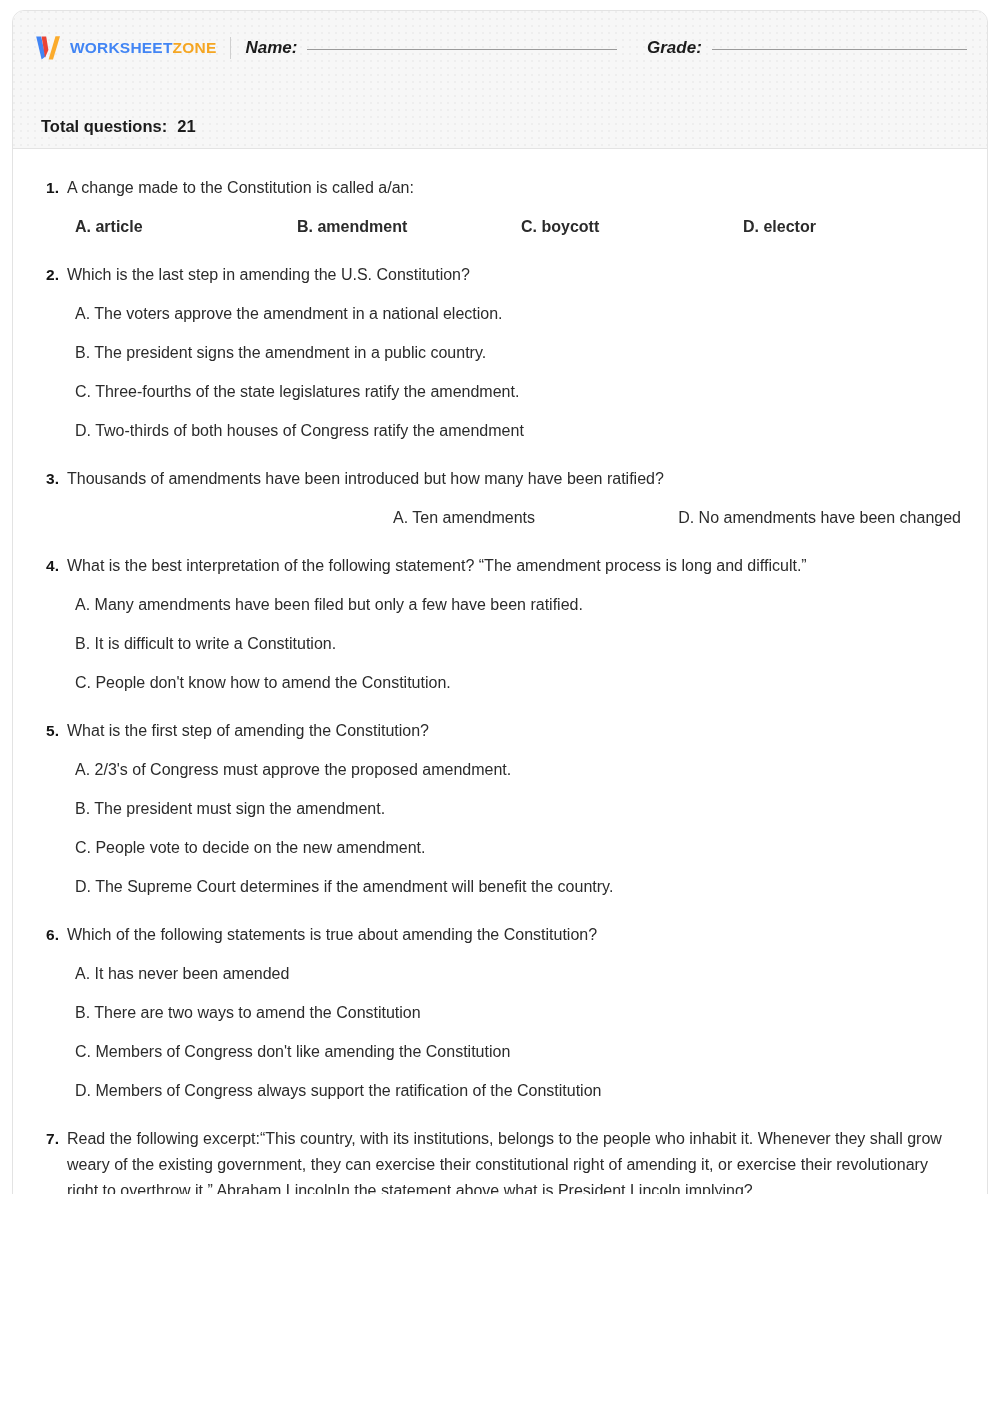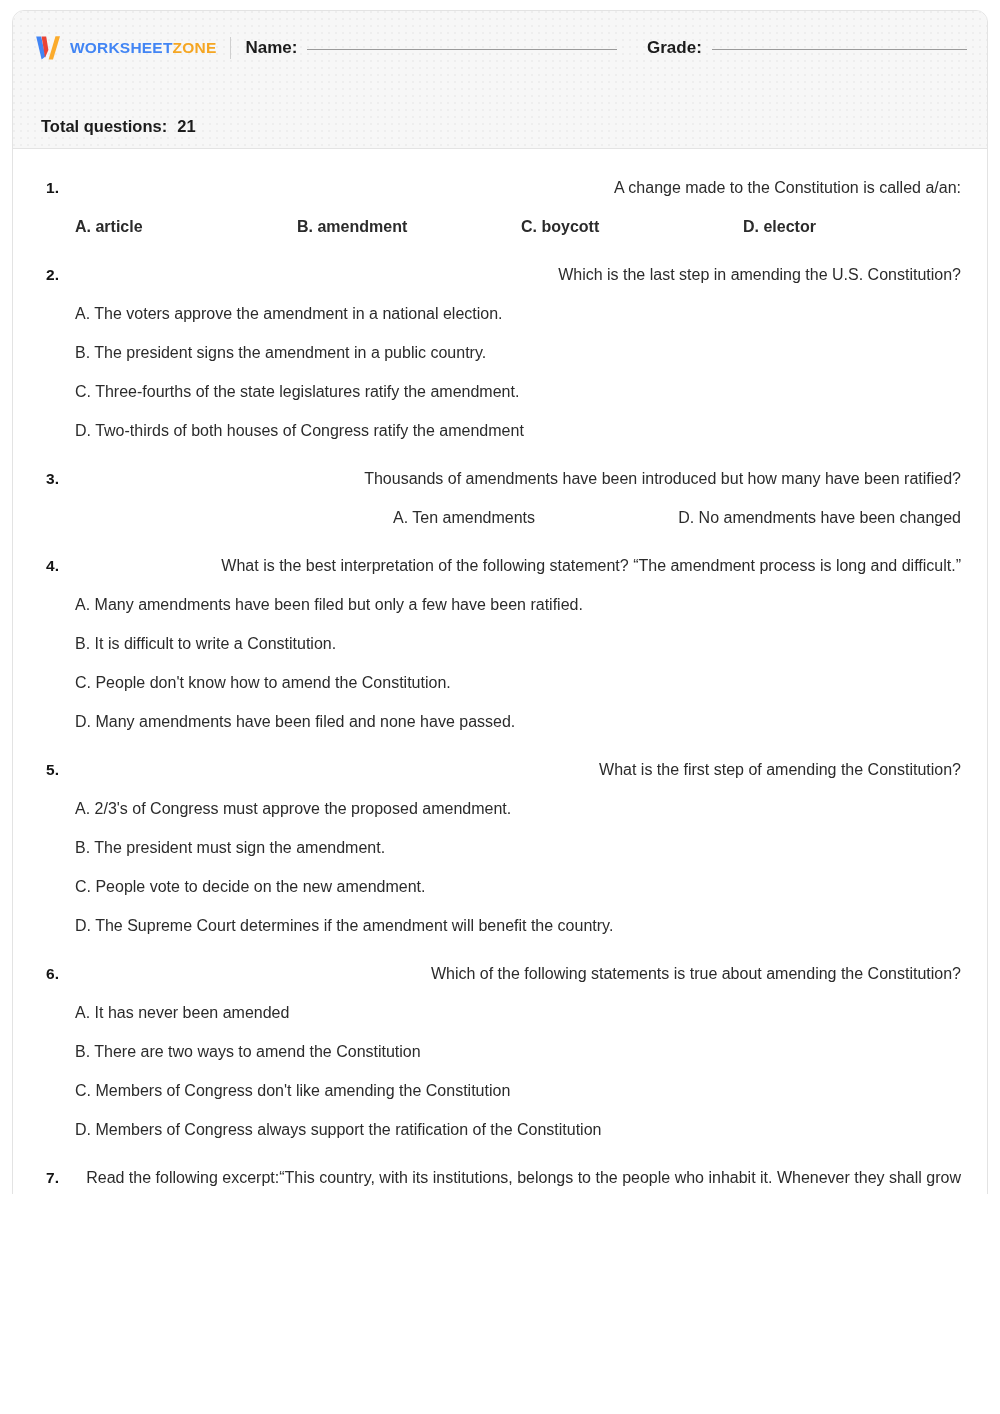--- a/index.html
+++ b/index.html
@@ -87,20 +87,21 @@
     flex: 1 1 auto;
   }
   .field + .field { margin-left: 30px; }
 
   .field-label {
     font-size: 17px;
     font-weight: 700;
     color: #1c1c1c;
     white-space: nowrap;
     flex: 0 0 auto;
+    font-style: italic;
   }
   .field-line {
     flex: 1 1 auto;
     height: 1px;
     background: #9a9a9a;
     margin-left: 10px;
     position: relative;
     top: -3px;
   }
   .field-name { max-width: 480px; }
@@ -140,21 +141,20 @@
     text-align: right;
     padding-right: 8px;
     line-height: 26px;
   }
 
   .q-text {
     font-size: 16px;
     line-height: 26px;
     color: #2b2b2b;
     flex: 1 1 auto;
-    text-align: right;
   }
 
   .options {
     margin-top: 6px;
     padding-left: 36px;
   }
 
   .opt {
     font-size: 16px;
     line-height: 24px;
@@ -310,21 +310,20 @@
         </div>
         <div class="question">
           <div class="q-head">
             <div class="q-num">4.</div>
             <div class="q-text">What is the best interpretation of the following statement? “The amendment process is long and difficult.”</div>
           </div>
           <div class="options cols-1">
             <div class="opt">A. Many amendments have been filed but only a few have been ratified.</div>
             <div class="opt">B. It is difficult to write a Constitution.</div>
             <div class="opt">C. People don't know how to amend the Constitution.</div>
-            <div class="opt">D. Many amendments have been filed and none have passed.</div>
           </div>
         </div>
         <div class="question">
           <div class="q-head">
             <div class="q-num">5.</div>
             <div class="q-text">What is the first step of amending the Constitution?</div>
           </div>
           <div class="options cols-1">
             <div class="opt">A. 2/3's of Congress must approve the proposed amendment.</div>
             <div class="opt">B. The president must sign the amendment.</div>

